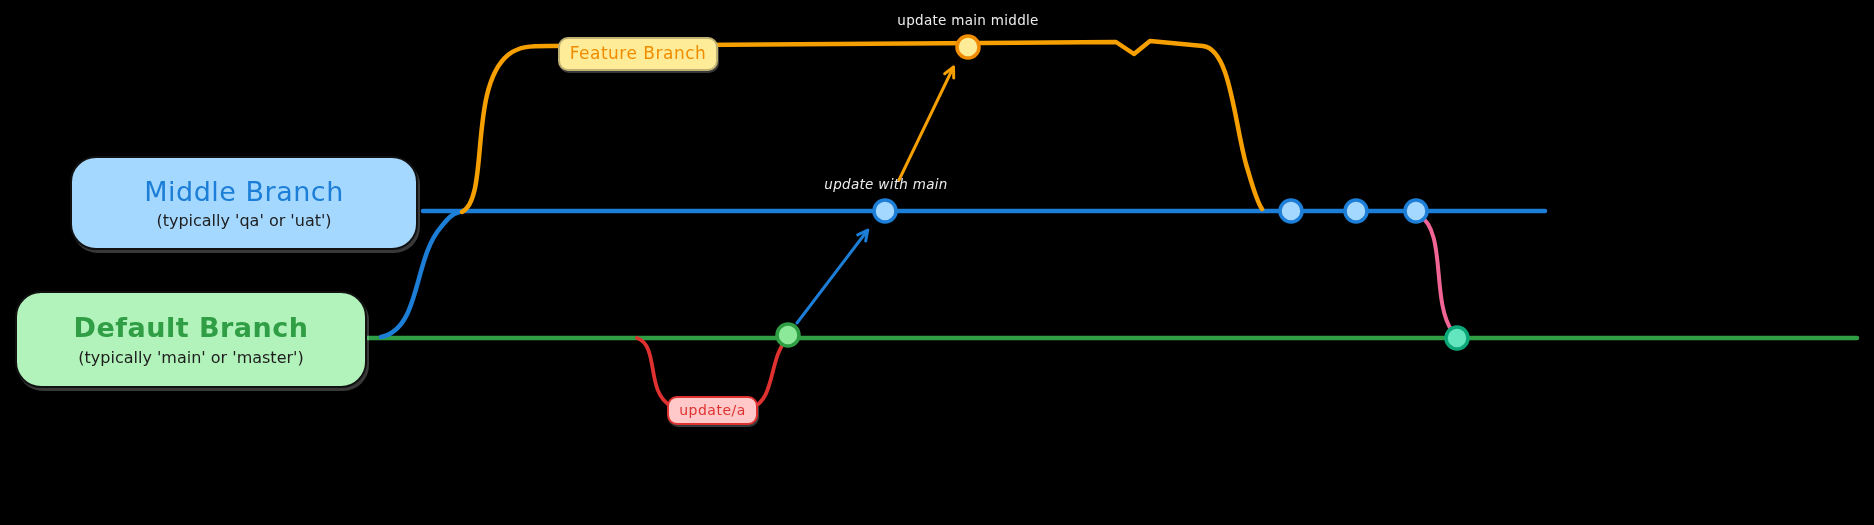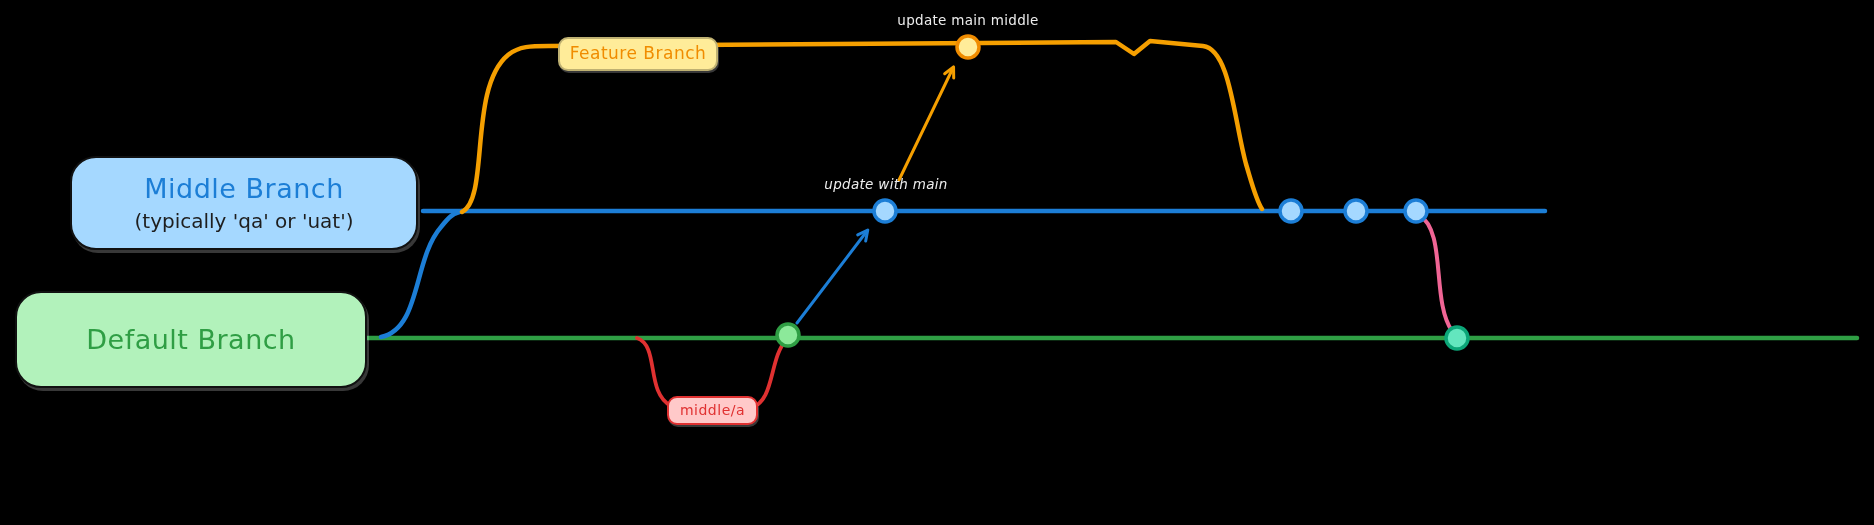--- a/index.html
+++ b/index.html
@@ -43,22 +43,22 @@
     border-radius:10px;
     box-shadow:1px 2px 0 rgba(255,255,255,.22);
   }
   .middle-box{left:70px;top:156px;width:348px;height:94px;background:var(--blue_light);}
   .default-box{left:15px;top:291px;width:352px;height:97px;background:var(--green_light);}
   .feature-box{left:558px;top:37px;width:160px;height:34px;background:var(--yellow_light);border:2px solid rgba(0,0,0,.25);}
   .hotfix-box{left:667px;top:396px;width:91px;height:29px;background:var(--red_light);border:2px solid var(--red);border-radius:8px;}
 
   .box-title{font-size:27px;letter-spacing:.5px;line-height:1.15;}
   .middle-box .box-title{color:var(--blue);}
-  .default-box .box-title{color:var(--green);}
-  .box-sub{font-size:20px;color:var(--ink);margin-top:4px;white-space:nowrap;}
+  .default-box .box-title{color:var(--green);font-weight:bold;}
+  .box-sub{font-size:16px;color:var(--ink);margin-top:4px;white-space:nowrap;}
   .feature-box .box-title{font-size:17px;color:var(--orange_deep);}
   .hotfix-box .box-title{font-size:14px;color:var(--red);}
 
   
   .annot{
     position:absolute;transform:translateX(-50%);
     font-size:13.5px;color:var(--annotation);white-space:nowrap;
     letter-spacing:.3px;
   }
   .annot-middle{left:968px;top:12px;}
@@ -106,26 +106,27 @@
     <circle class="commit teal-c" cx="1457" cy="338" r="11"></circle>
   </svg>
 
   <div class="box big middle-box">
     <div class="box-title">Middle Branch</div>
     <div class="box-sub">(typically 'qa' or 'uat')</div>
   </div>
 
   <div class="box big default-box">
     <div class="box-title">Default Branch</div>
+    <div class="box-sub">(typically 'main' or 'master')</div>
   </div>
 
   <div class="box small feature-box">
     <div class="box-title">Feature Branch</div>
   </div>
 
   <div class="box small hotfix-box">
-    <div class="box-title">middle/a</div>
+    <div class="box-title">update/a</div>
   </div>
 
   <div class="annot annot-middle">update main middle</div>
   <div class="annot annot-main">update with main</div>
 
 </div>
 
 </body></html>

